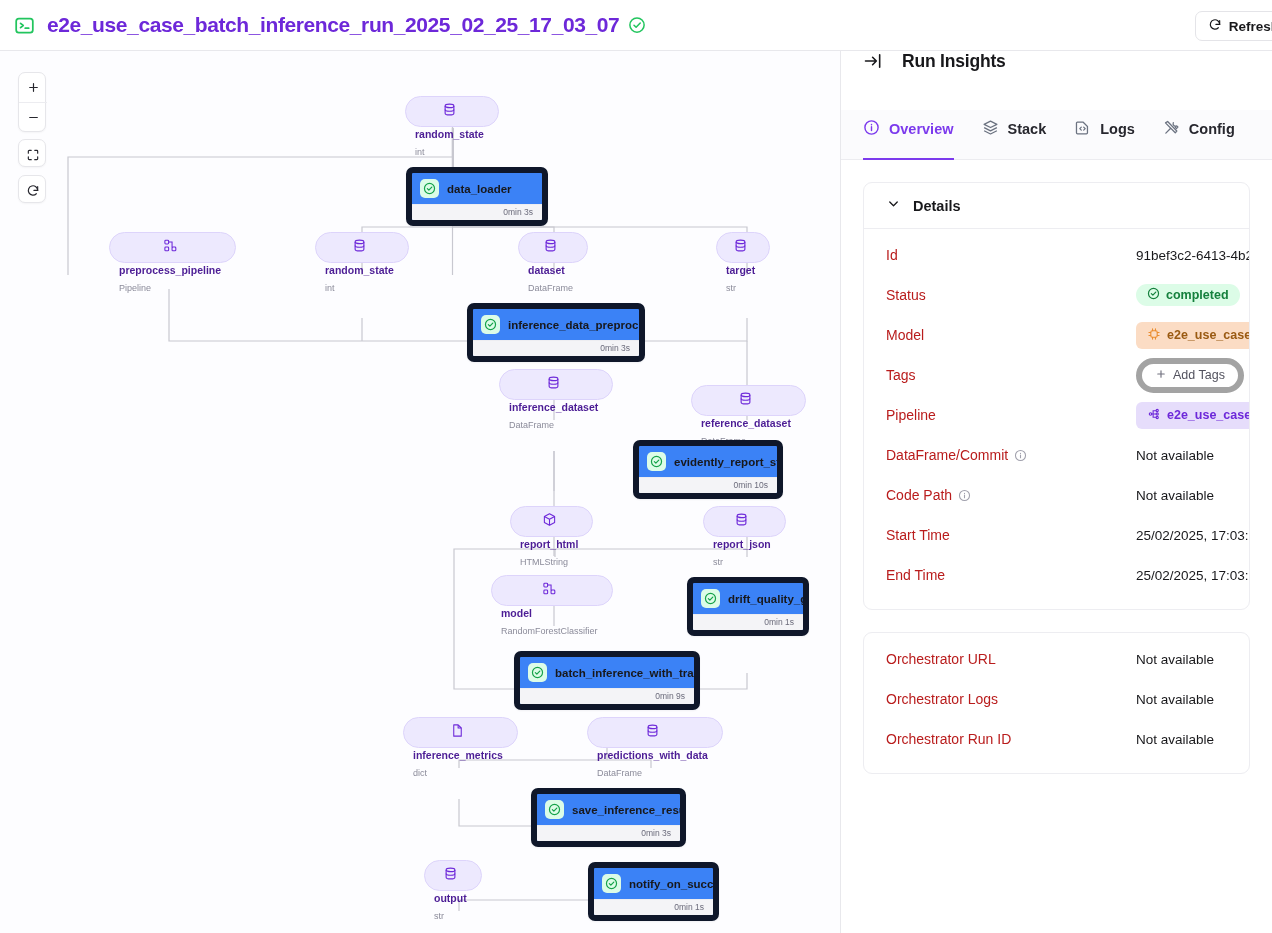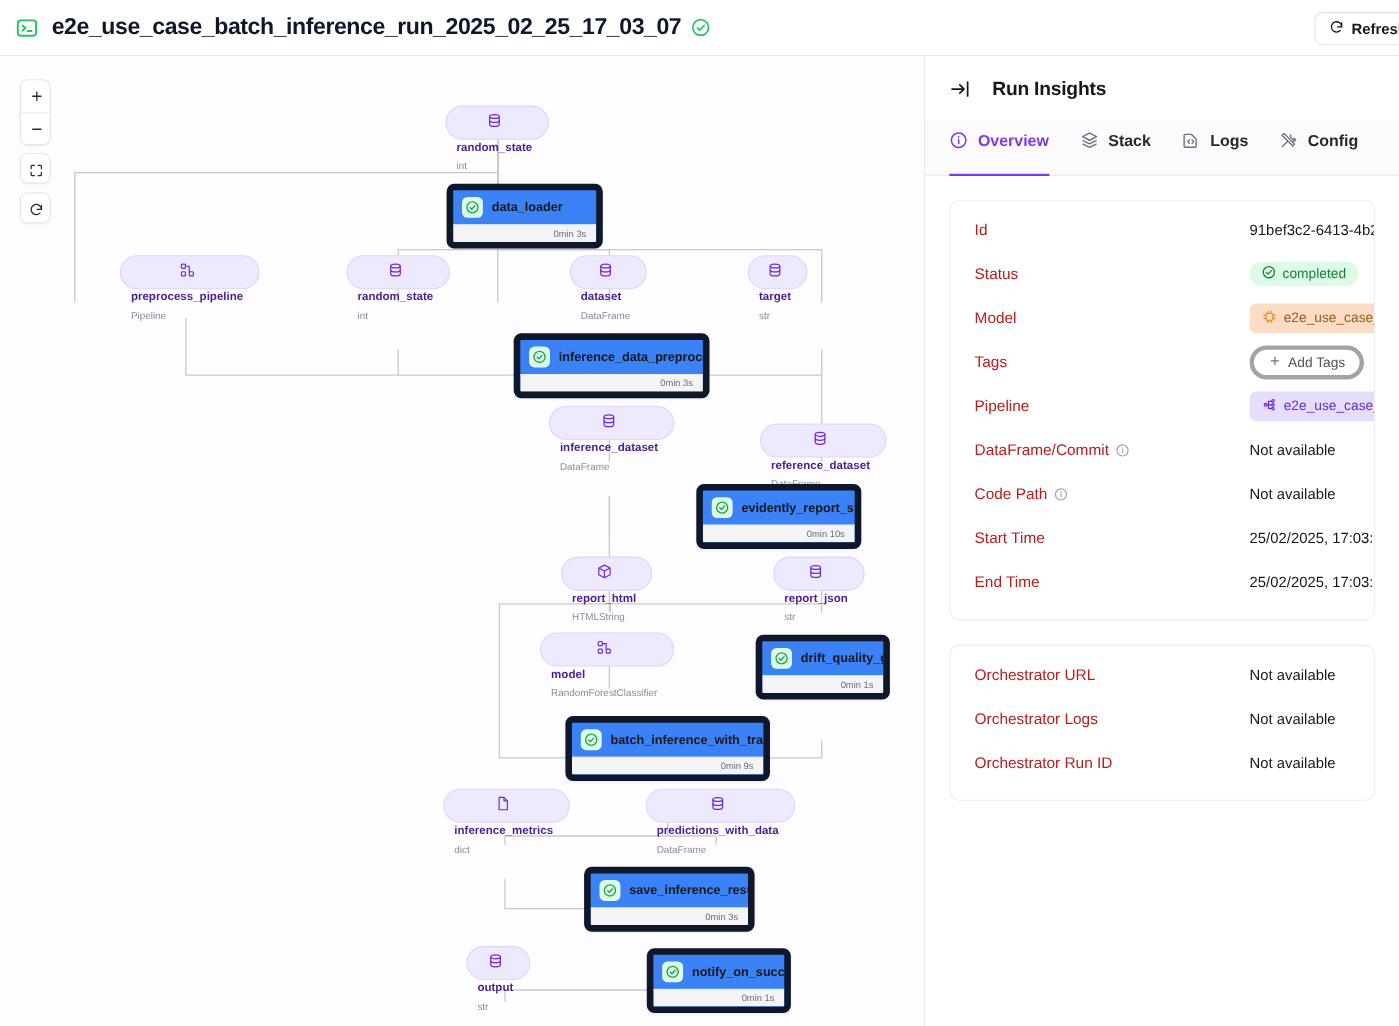--- a/index.html
+++ b/index.html
@@ -12,21 +12,21 @@
   }
   
   #topbar {
     position: absolute; left: 0; top: 0; width: 1272px; height: 51px;
     background: #ffffff; border-bottom: 1px solid #e8e8ec;
     display: flex; align-items: center; padding: 0 14px;
   }
   #run-icon { width: 21px; height: 21px; flex: 0 0 auto; margin-right: 12px; }
   #run-title {
     font-size: 21px; font-weight: 700; letter-spacing: -0.4px;
-    color: #0f172a; white-space: nowrap;
+    color: #6d28d9; white-space: nowrap;
   }
   #run-status-icon { margin-left: 9px; width: 18px; height: 18px; flex:0 0 auto;}
   #refresh-btn {
     position: absolute; right: -20px; top: 11px;
     display: flex; align-items: center; gap: 7px;
     height: 30px; padding: 0 12px;
     background: #fff; border: 1px solid #e4e4e8; border-radius: 7px;
     font-size: 13.5px; font-weight: 600; color: #18181b; cursor: pointer;
     white-space: nowrap;
   }
@@ -73,21 +73,21 @@
   .step-name { font-size: 11.5px; font-weight: 700; color: #18181b; white-space: nowrap; }
   .step-foot {
     background: #f4f4f7; border-top: 1px solid #ededf1;
     font-size: 8.5px; color: #6b6b7b; text-align: right; padding: 2px 9px 3px;
   }
   
   #panel {
     position: absolute; left: 841px; top: 51px; width: 431px; height: 882px;
     background: #ffffff; overflow: hidden;
   }
-  #panel-head { display: flex; align-items: center; height: 59px; padding: 0 22px; gap: 19px; }
+  #panel-head { display: flex; height: 59px; padding: 0 22px; gap: 19px; }
   #collapse-btn { width: 20px; height: 20px; cursor: pointer; flex:0 0 auto; }
   #panel-title { font-size: 17.5px; font-weight: 700; letter-spacing: -0.2px; }
   #tabs {
     display: flex; align-items: flex-end; gap: 28px;
     height: 50px; padding: 0 22px; border-bottom: 1px solid #ececf0;
     background: #fbfbfd;
   }
   .tab {
     display: flex; align-items: center; gap: 9px; height: 100%;
     padding-bottom: 11px; cursor: pointer; color: #27272e;
@@ -107,29 +107,29 @@
   .rows { padding: 6px 22px 14px; }
   .row {
     display: flex; align-items: center; min-height: 40px;
   }
   .row-label {
     flex: 0 0 250px; font-size: 14px; color: #b91c1c; display:flex; align-items:center; gap:6px;
   }
   .row-value { font-size: 13.5px; color: #18181b; white-space: nowrap; }
   .badge {
     display: inline-flex; align-items: center; gap: 6px;
-    border-radius: 999px; padding: 3px 11px; font-size: 12.5px; font-weight: 400;
+    border-radius: 999px; padding: 3px 11px; font-size: 12.5px; font-weight: 700;
     white-space: nowrap;
   }
   .badge-status { background:#dcfce7; color:#15803d; }
   .badge-model  { background:#fbdcc4; color:#9a5a12; border-radius:6px; padding:5px 11px; }
   .badge-pipeline { background:#e6ddfb; color:#6d28d9; border-radius:6px; padding:5px 11px; }
   .badge-add {
-    background:#fff; border:4px solid #a3a3a3; color:#52525e; font-weight:500;
-    cursor:pointer; padding: 4px 13px; align-items: flex-end;
+    background:#fff; border:6px solid #a3a3a3; color:#52525e; font-weight:500;
+    cursor:pointer; padding: 4px 13px;
   }
   .avatar {
     width: 21px; height: 21px; border-radius: 50%; background:#e4dcfa; color:#6d28d9;
     font-size: 10px; font-weight: 700; display:inline-flex; align-items:center; justify-content:center;
     margin-right: 9px;
   }
   .row-value.strong { font-weight: 700; display:flex; align-items:center; }
   .info-i { width: 13px; height: 13px; }
 </style>
 </head>
@@ -290,21 +290,21 @@
         <span class="art-txt"><span class="art-name">random_state</span><br><span class="art-type">int</span></span>
       </div>
       <div class="node art-node" style="left: 518px; top: 181px;">
         <span class="art-ico"><svg width="15" height="15" viewBox="0 0 24 24" fill="none" stroke="#6d28d9" stroke-width="1.8">
             <ellipse cx="12" cy="6.2" rx="7" ry="2.8"></ellipse>
             <path d="M5 6.2v11.6c0 1.55 3.13 2.8 7 2.8s7-1.25 7-2.8V6.2"></path>
             <path d="M5 12c0 1.55 3.13 2.8 7 2.8s7-1.25 7-2.8"></path>
           </svg></span>
         <span class="art-txt"><span class="art-name">dataset</span><br><span class="art-type">DataFrame</span></span>
       </div>
-      <div class="node art-node" style="left: 680px; top: 181px; align-items: center;">
+      <div class="node art-node" style="left: 716px; top: 181px; align-items: center;">
         <span class="art-ico"><svg width="15" height="15" viewBox="0 0 24 24" fill="none" stroke="#6d28d9" stroke-width="1.8">
             <ellipse cx="12" cy="6.2" rx="7" ry="2.8"></ellipse>
             <path d="M5 6.2v11.6c0 1.55 3.13 2.8 7 2.8s7-1.25 7-2.8V6.2"></path>
             <path d="M5 12c0 1.55 3.13 2.8 7 2.8s7-1.25 7-2.8"></path>
           </svg></span>
         <span class="art-txt"><span class="art-name">target</span><br><span class="art-type">str</span></span>
       </div>
       <div class="node art-node" style="left: 499px; top: 318px;">
         <span class="art-ico"><svg width="15" height="15" viewBox="0 0 24 24" fill="none" stroke="#6d28d9" stroke-width="1.8">
             <ellipse cx="12" cy="6.2" rx="7" ry="2.8"></ellipse>
@@ -499,20 +499,28 @@
         <svg width="17" height="17" viewBox="0 0 24 24" fill="none" stroke="#6b7280" stroke-width="1.8" stroke-linecap="round" stroke-linejoin="round">
             <path d="M14.5 5.2a3.6 3.6 0 004.9 4.6L21 11.4l-2 2-1.6-1.6"></path>
             <path d="M4 20l6.5-6.5M3.5 5.5l3-2 13 13.5-2.2 2.4L3.5 5.5z"></path>
           </svg>
       </span>
       <span>Config</span>
     </div>
   </div>
 
   <div class="card">
+    <div class="card-head">
+      <span>
+        <svg width="15" height="15" viewBox="0 0 24 24" fill="none" stroke="#18181b" stroke-width="2.1" stroke-linecap="round" stroke-linejoin="round">
+            <path d="M6 9.5l6 6 6-6"></path>
+          </svg>
+      </span>
+      <span class="card-head-title">Details</span>
+    </div>
     <div class="rows">
       <div class="row">
         <div class="row-label">Id</div>
         <div class="row-value">91bef3c2-6413-4b2</div>
       </div>
       <div class="row">
         <div class="row-label">Status</div>
         <div class="row-value">
           <span class="badge badge-status">
             <span>

